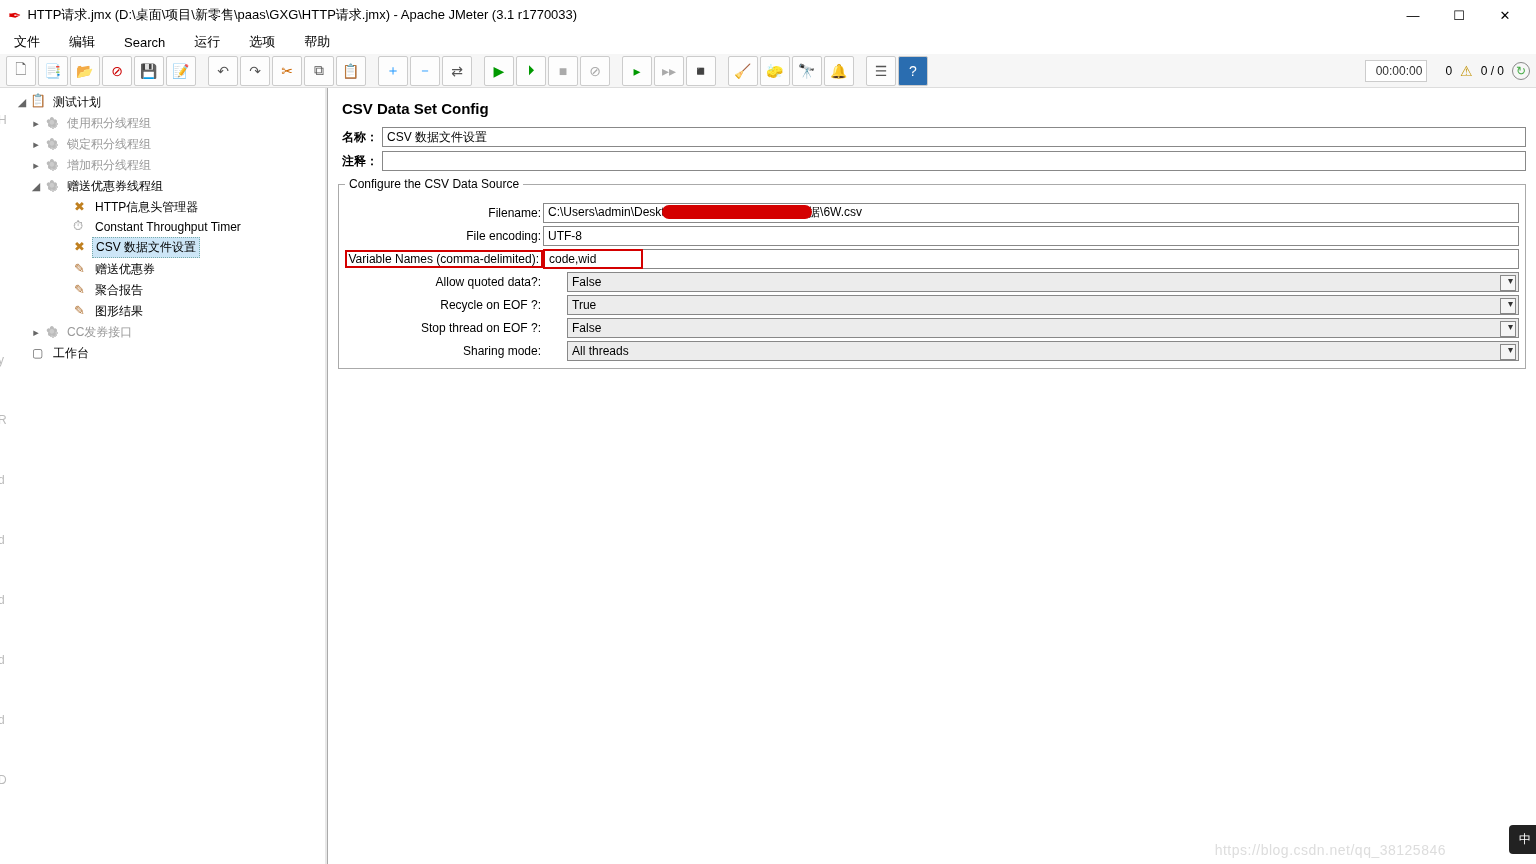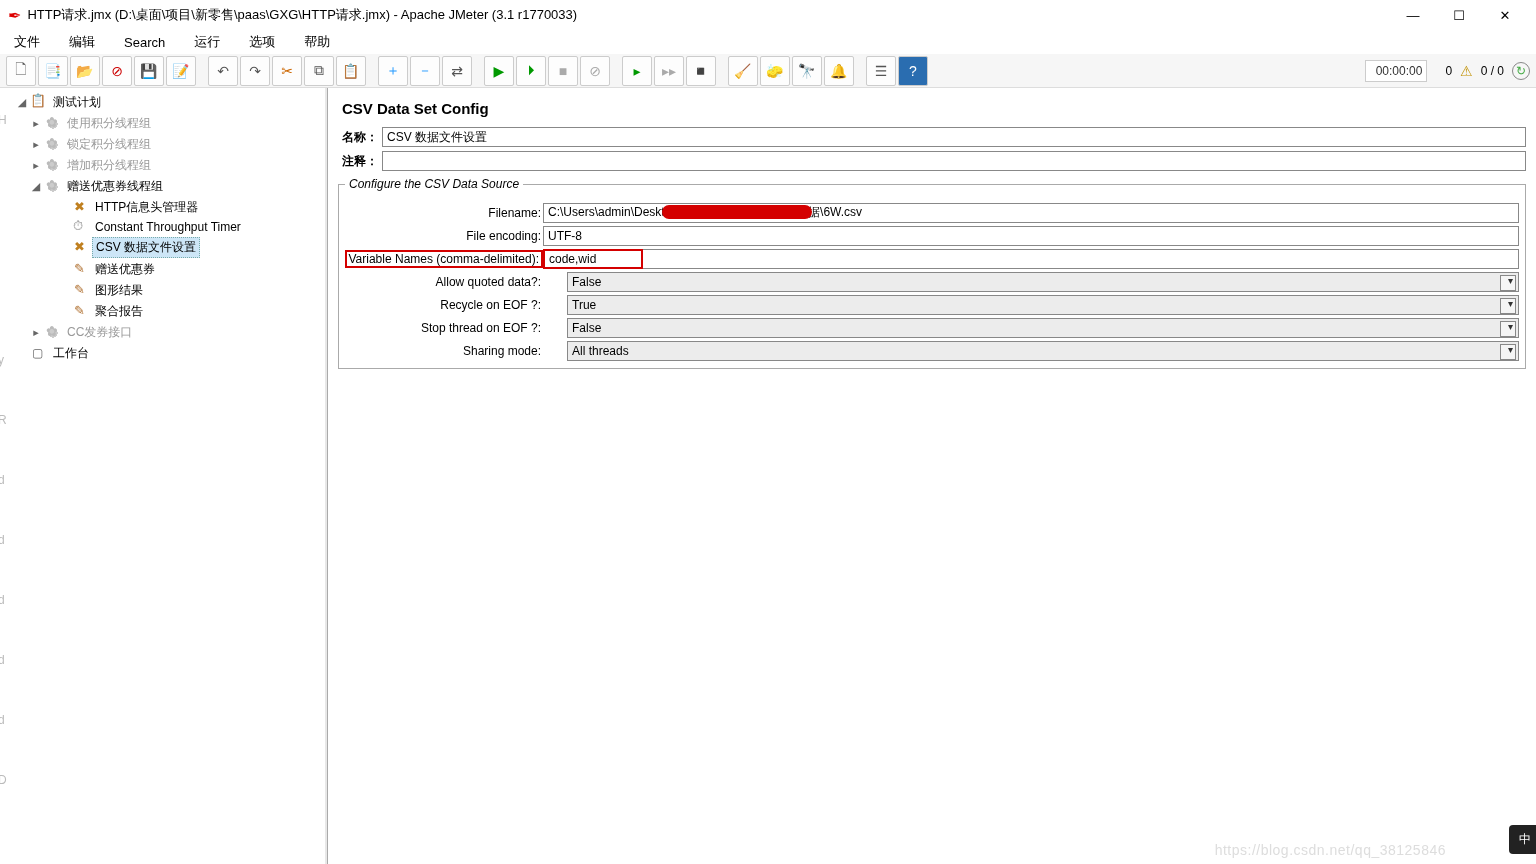--- a/index.html
+++ b/index.html
@@ -44,21 +44,21 @@
 
 
 .right-panel { flex: 1; padding: 8px 10px; overflow: auto; }
 .panel-title { font-size: 15px; font-weight: bold; margin: 4px 0 10px 4px; }
 
 .form-row { display: flex; align-items: center; margin-bottom: 4px; }
 .form-row > label { width: 44px; text-align: right; font-weight: bold; padding-right: 4px; }
 .form-row input.full { flex: 1; height: 20px; border: 1px solid #888; padding: 0 4px; background: #fff; }
 
 fieldset.csv { border: 1px solid #aaa; padding: 10px 6px 6px 6px; margin-top: 6px; }
-fieldset.csv legend { padding: 0 4px; font-style: italic; }
+fieldset.csv legend { padding: 0 4px; }
 
 .cfg-row { display: flex; align-items: center; height: 23px; }
 .cfg-row label { width: 198px; text-align: right; padding-right: 2px; }
 .cfg-row .field { flex: 1; height: 20px; border: 1px solid #888; background: #fff; padding: 0 4px; display: flex; align-items: center; position: relative; }
 .cfg-row .combo { background: #ececec; margin-left: 24px; }
 .cfg-row .combo::after { content:""; position:absolute; right:2px; top:2px; width:14px; height:14px; border:1px solid #888; background:#f5f5f5; }
 .cfg-row .combo::before { content:"▾"; position:absolute; right:5px; top:2px; font-size:10px; color:#333; z-index:1; }
 
 .redbox { border: 2px solid #d40000 !important; }
 
@@ -196,27 +196,27 @@
       <li>
           <span class="indent" style="width:56px"></span>
           <span class="toggle"></span>
           <span class="node-icon pencil"></span>
           <span class="label">赠送优惠券</span>
         </li>
       <li>
           <span class="indent" style="width:56px"></span>
           <span class="toggle"></span>
           <span class="node-icon pencil"></span>
+          <span class="label">聚合报告</span>
+        </li>
+      <li>
+          <span class="indent" style="width:56px"></span>
+          <span class="toggle"></span>
+          <span class="node-icon pencil"></span>
           <span class="label">图形结果</span>
-        </li>
-      <li>
-          <span class="indent" style="width:56px"></span>
-          <span class="toggle"></span>
-          <span class="node-icon pencil"></span>
-          <span class="label">聚合报告</span>
         </li>
       <li class="disabled">
           <span class="indent" style="width:28px"></span>
           <span class="toggle">▸</span>
           <span class="node-icon gear"></span>
           <span class="label">CC发券接口</span>
         </li>
       <li>
           <span class="indent" style="width:14px"></span>
           <span class="toggle"></span>

